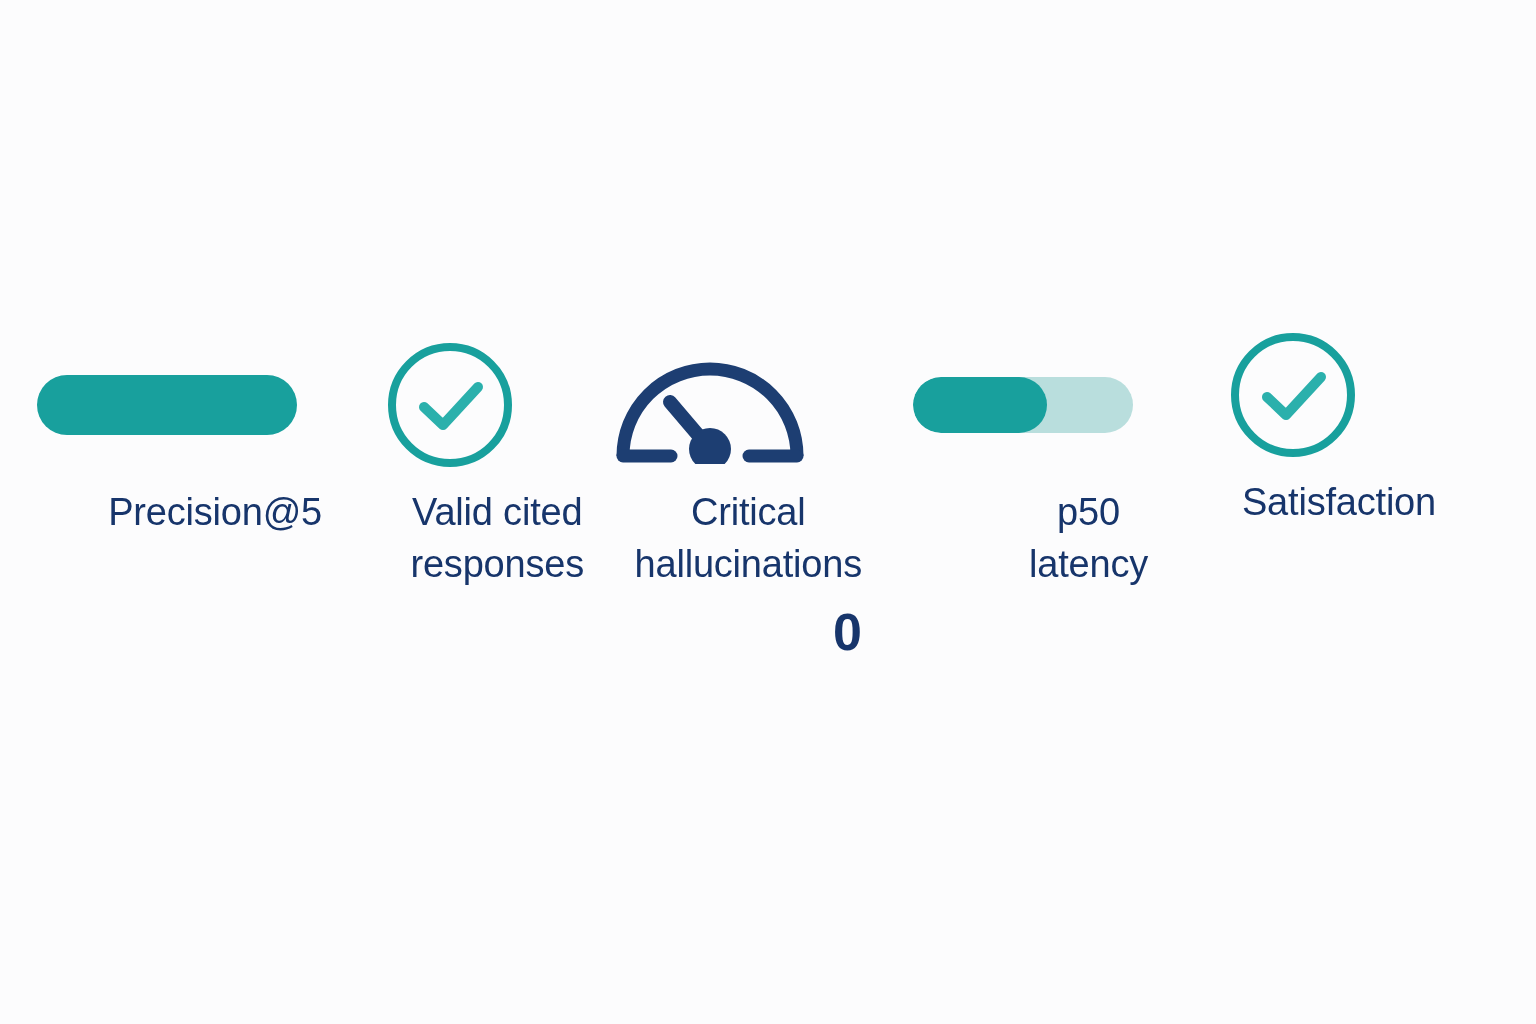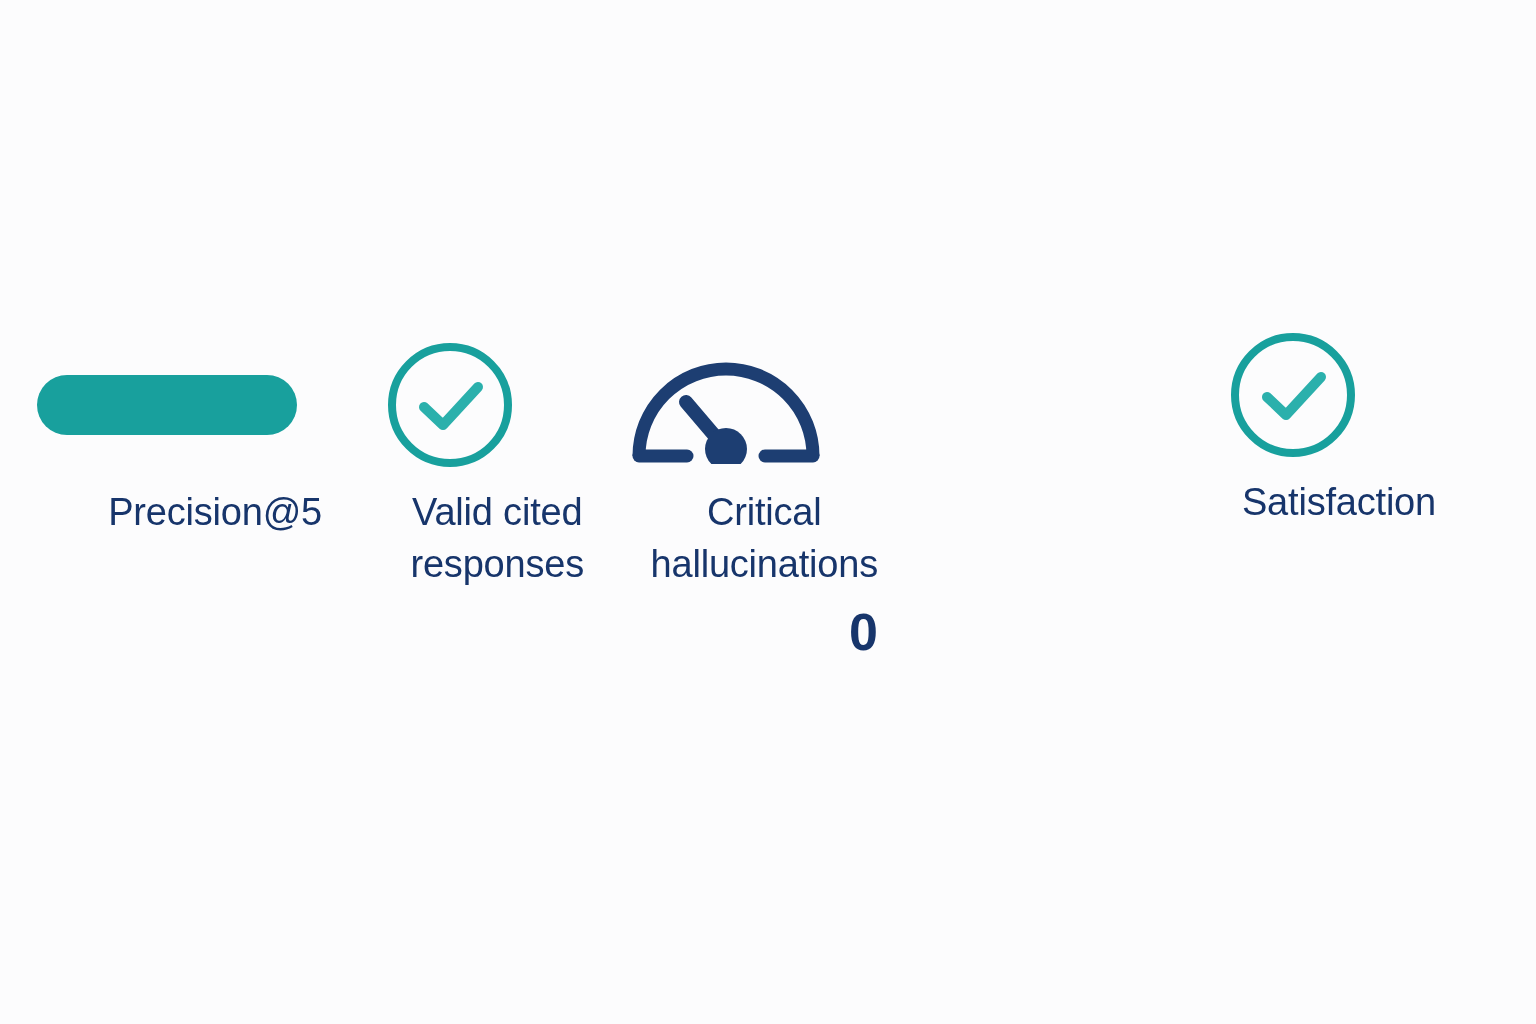--- a/index.html
+++ b/index.html
@@ -27,21 +27,21 @@
   .metric {
     position: absolute;
     display: flex;
     flex-direction: column;
     align-items: flex-end;
   }
 
   
   .metric.m0 { left: 12px;   top: 340px; width: 310px; }
   .metric.m1 { left: 316px;  top: 340px; width: 268px; }
-  .metric.m2 { left: 574px;  top: 340px; width: 304px; }
+  .metric.m2 { left: 558px;  top: 340px; width: 304px; }
   .metric.m3 { left: 898px;  top: 340px; width: 250px; }
   .metric.m4 { left: 1150px; top: 330px; width: 286px; }
 
   .icon-slot {
     height: 130px;
     width: 100%;
     display: flex;
     align-items: center;
     justify-content: center;
   }
@@ -129,20 +129,29 @@
         <path d="M182 110 L134 110" stroke="#1d3e72" stroke-width="13" stroke-linecap="round"></path>
         <path d="M95 103 L55 56" stroke="#1d3e72" stroke-width="14" stroke-linecap="round"></path>
         <circle cx="95" cy="103" r="21" fill="#1d3e72"></circle>
       </svg>
     </div>
     <div class="metric-label">Critical
 hallucinations</div>
     <div class="metric-value">0</div>
   </div>
 
+  <div class="metric m3">
+    <div class="icon-slot">
+      <div class="progress-track">
+        <div class="progress-fill" id="p50-fill" style="width: 61%;"></div>
+      </div>
+    </div>
+    <div class="metric-label">p50
+latency</div>
+  </div>
 
   <div class="metric m4">
     <div class="icon-slot">
       <svg class="check-circle" width="128" height="128" viewBox="0 0 128 128">
         <circle cx="64" cy="64" r="58" fill="none" stroke="#18a09d" stroke-width="8"></circle>
         <path d="M38 66 L57 84 L92 46" fill="none" stroke="#2bb0ac" stroke-width="10" stroke-linecap="round" stroke-linejoin="round"></path>
       </svg>
     </div>
     <div class="metric-label">Satisfaction</div>
   </div>

